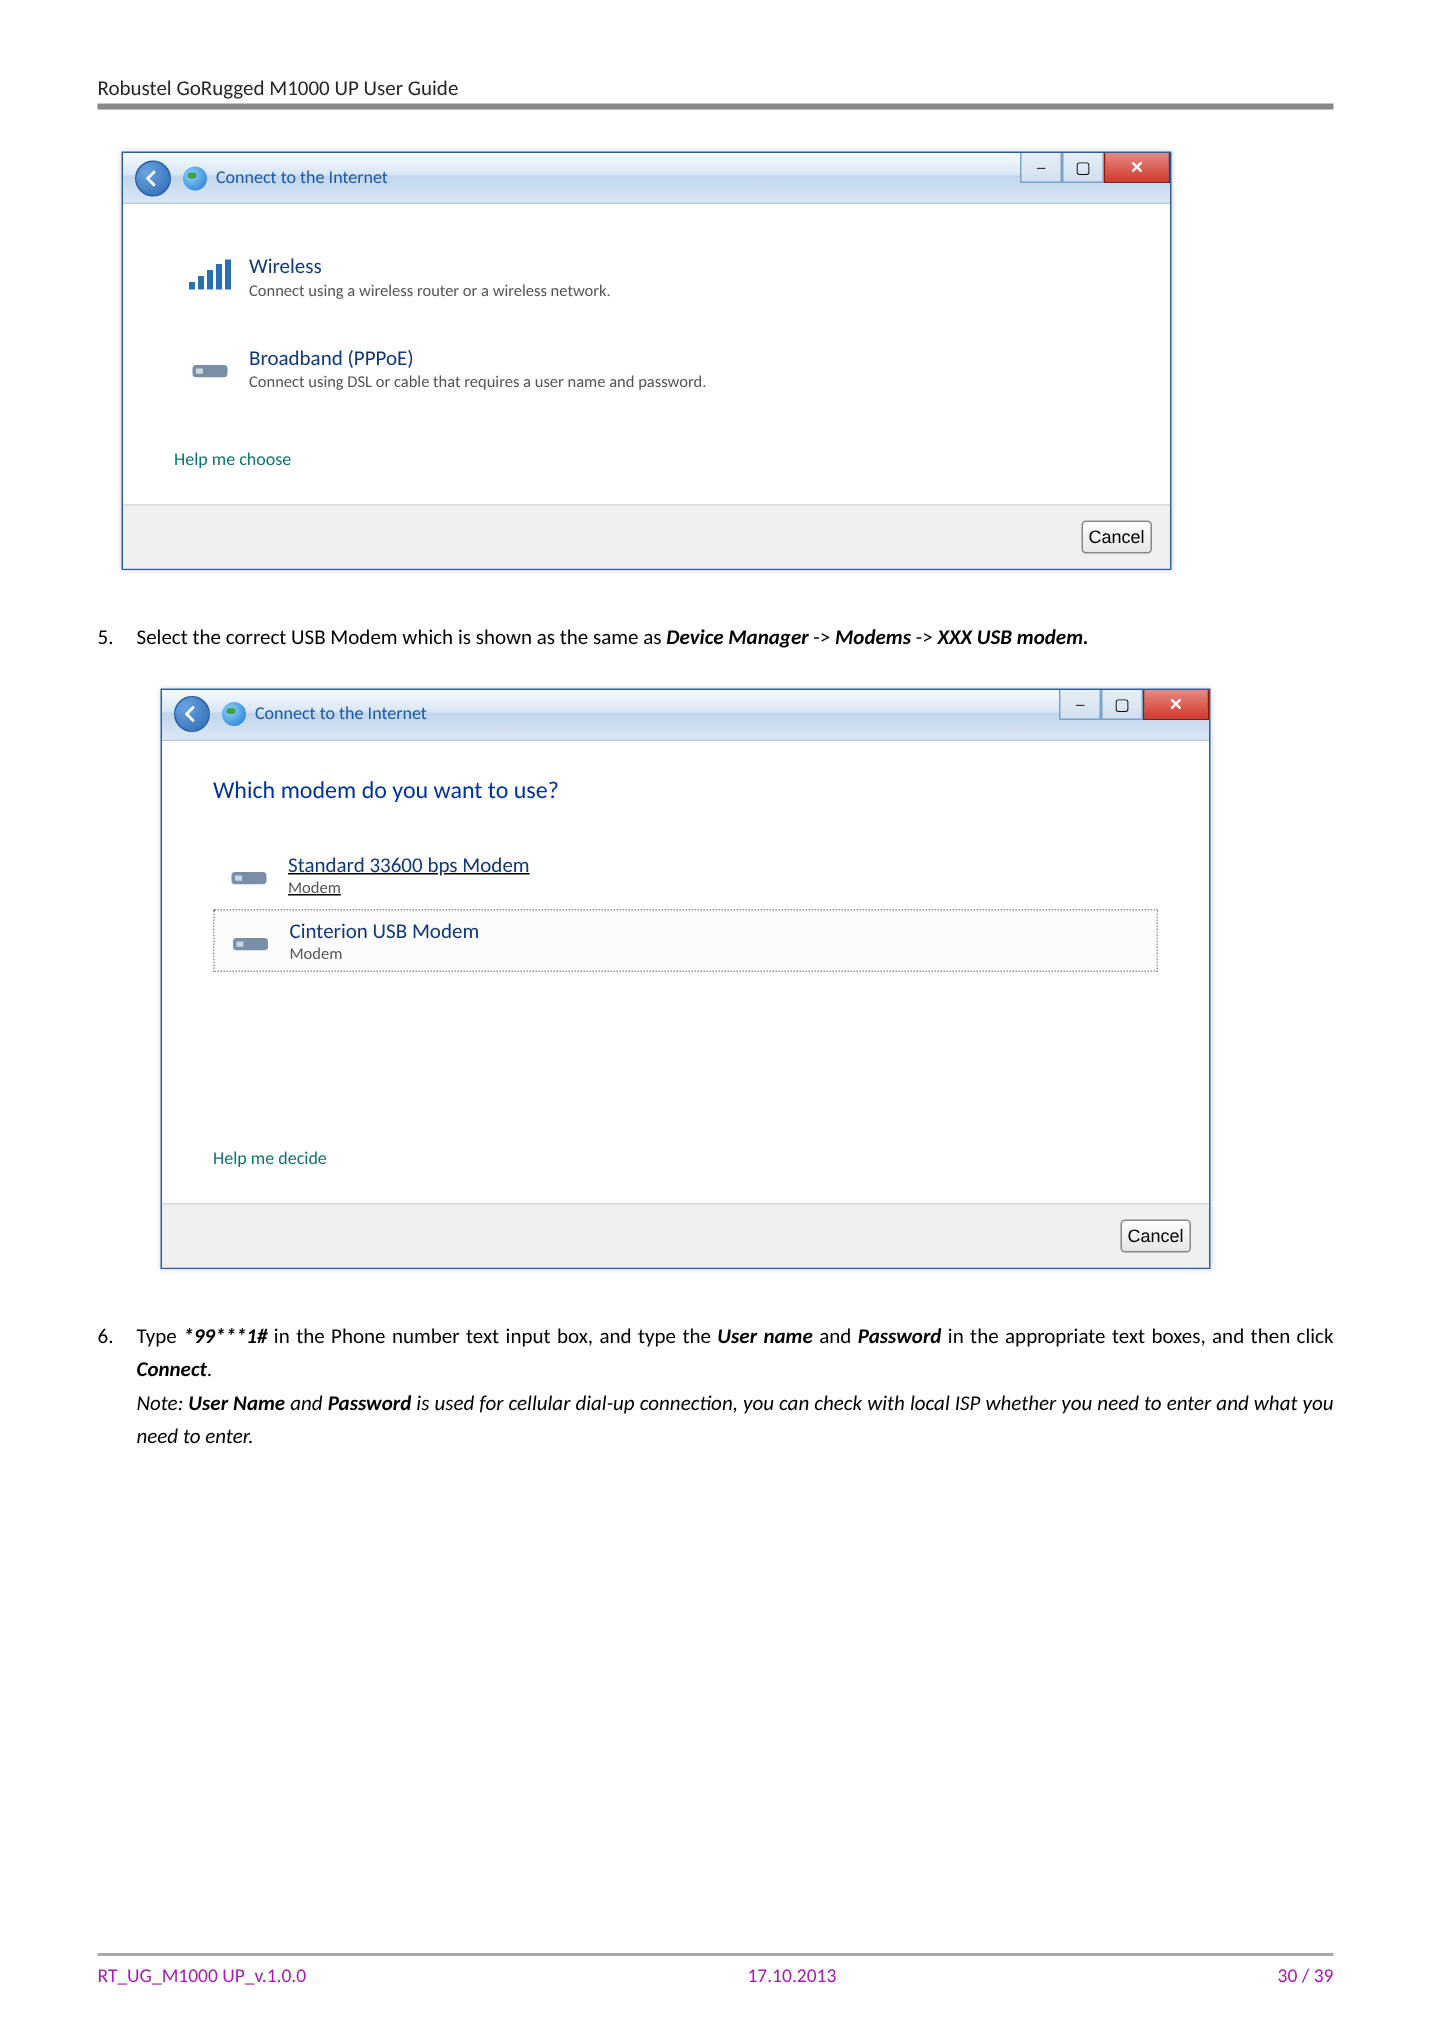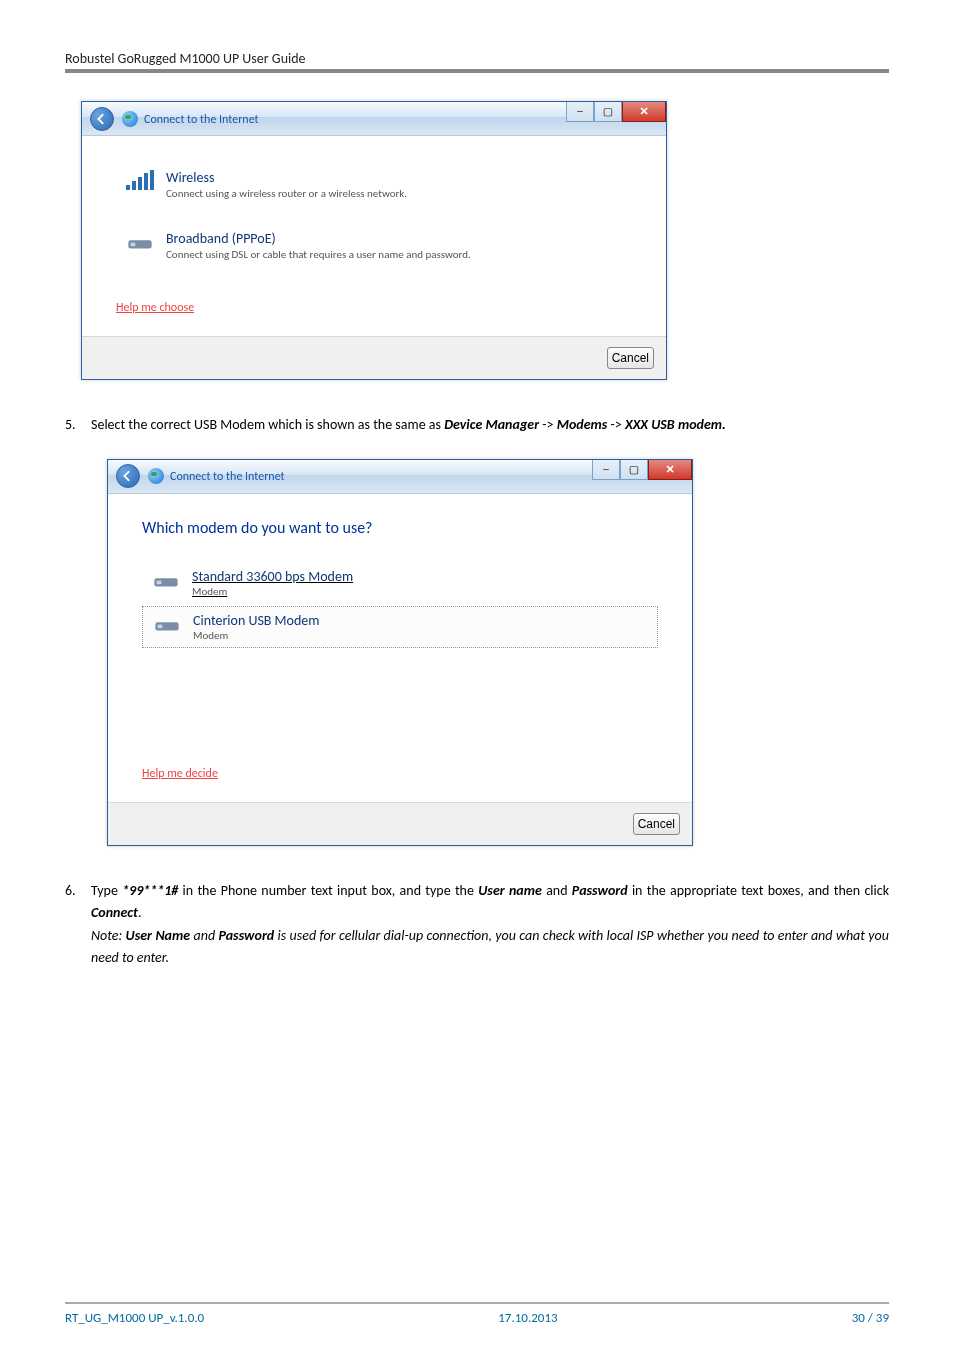--- a/index.html
+++ b/index.html
@@ -15,21 +15,21 @@
     font-size: 14px;
     color: #262626;
     margin-bottom: 2px;
   }
   .header-rule {
     height: 4px;
     background: #888;
     margin-bottom: 28px;
   }
   .win-dialog {
-    width: 586px;
+    width: 700px;
     margin-left: 16px;
     border: 1px solid #2a5f9e;
     background: #fff;
     box-shadow: 0 0 4px rgba(0,0,0,0.2);
   }
   .win-titlebar {
     height: 34px;
     background: linear-gradient(#f7fbff, #d7e6f5 45%, #c1d5ec 46%, #dbe7f4);
     border-bottom: 1px solid #b8c9dc;
     display: flex;
@@ -90,21 +90,21 @@
     padding: 24px 34px 14px 34px;
   }
   .dlg-heading {
     font-size: 16px;
     color: #003399;
     font-weight: normal;
     margin-bottom: 26px;
   }
   .option-row {
     display: flex;
-    align-items: flex-start;
+    align-items: flex-end;
     padding: 10px 10px;
     margin-bottom: 10px;
   }
   .option-row.selected {
     border: 1px dotted #999;
     background: #fcfcfc;
     padding: 12px 10px 18px 10px;
   }
   .opt-icon {
     width: 28px; height: 28px;
@@ -118,22 +118,21 @@
   }
   .opt-title.green { color: #0b7a3b; }
   .opt-desc {
     font-size: 11px;
     color: #555;
     line-height: 1.3;
   }
   .opt-desc.green { color: #0b7a3b; }
   .help-link {
     font-size: 12px;
-    color: #ef4444;
-    text-decoration: underline;
+    color: #0f766e;
     display: inline-block;
     margin-top: 18px;
     margin-bottom: 8px;
   }
   .win-footer {
     background: #f0f0f0;
     border-top: 1px solid #d8d8d8;
     padding: 10px 12px;
     text-align: right;
   }
@@ -170,21 +169,21 @@
   }
   .footer-rule {
     height: 2px;
     background: #aaa;
     margin-bottom: 6px;
   }
   .footer-row {
     display: flex;
     justify-content: space-between;
     font-size: 13px;
-    color: #0369a1;
+    color: #a21caf;
   }
   .spacer-block { height: 120px; }
   .wifi-bars { display:flex; align-items:flex-end; gap:2px; height:20px;}
   .wifi-bars span{ width:4px; background:#2a6fb5; }
 </style>
 </head>
 <body>
 
 <div class="doc-header">Robustel GoRugged M1000 UP User Guide</div>
 <div class="header-rule"></div>

